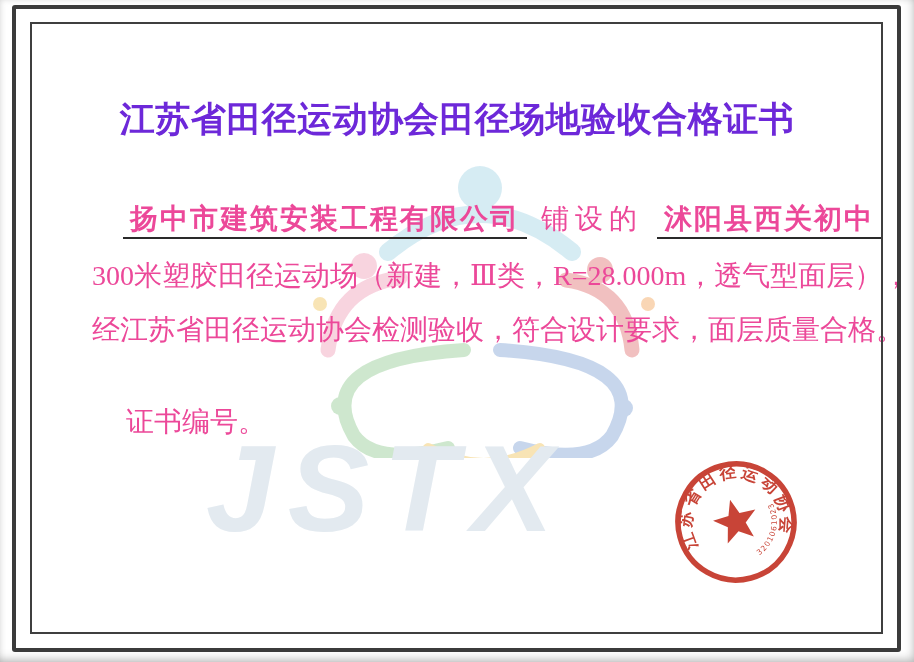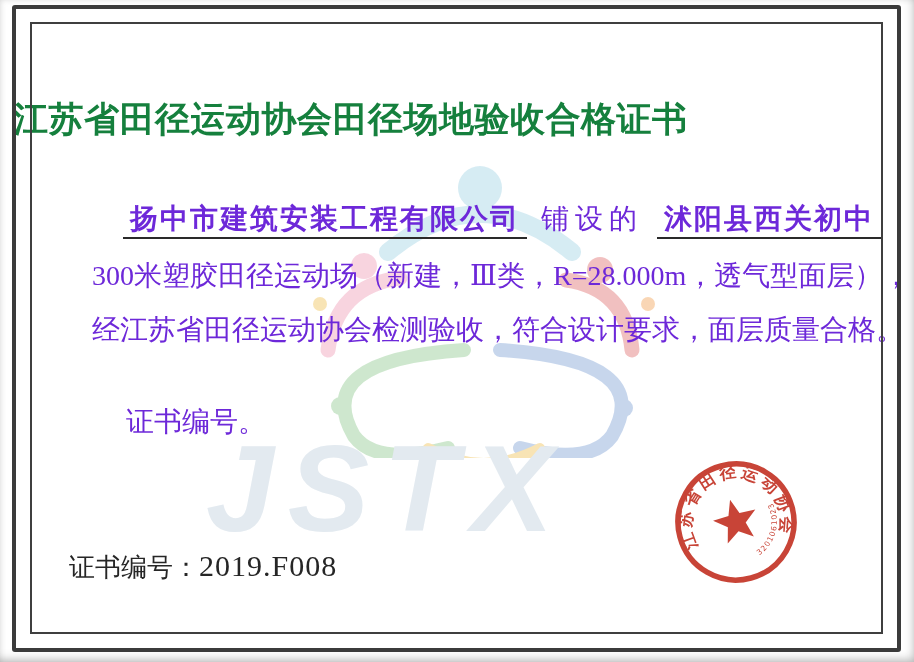--- a/index.html
+++ b/index.html
@@ -14,24 +14,24 @@
   .emblem{position:absolute;left:268px;top:148px;z-index:1;}
   .jstx{
     position:absolute;left:206px;top:428px;z-index:1;
     font-family:"Liberation Sans","DejaVu Sans",sans-serif;
     font-style:italic;font-weight:bold;font-size:122px;line-height:1;
     letter-spacing:14px;color:#e3eaf0;user-select:none;
   }
 
   .title{
     position:absolute;left:0;right:0;top:96px;z-index:2;
-    font-size:35px;font-weight:700;letter-spacing:0.5px;color:#15803d;padding-left:13px;
+    text-align:center;font-size:35px;font-weight:700;letter-spacing:0.5px;color:#6d28d9;
   }
 
-  .bodyline{position:absolute;left:92px;right:58px;z-index:2;font-size:28px;color:#6d28d9;white-space:nowrap;}
+  .bodyline{position:absolute;left:92px;right:58px;z-index:2;font-size:28px;color:#ec4899;white-space:nowrap;}
   .l1{top:200px;}
   .l2{top:257px;}
   .l3{top:311px;}
   .closing{top:403px;left:126px;}
   .indent{display:inline-block;width:31px;}
   .blank{border-bottom:2px solid #2a2a2a;padding:0 7px 3px 7px;font-weight:700;letter-spacing:2px;}
   .conn{margin:0 14px;letter-spacing:6px;}
 
   .certno{position:absolute;left:69px;top:549px;z-index:2;font-size:26px;}
   .certno .val{font-size:30px;letter-spacing:1px;}
@@ -70,21 +70,20 @@
 
   <div class="jstx">JSTX</div>
 
   <div class="title">江苏省田径运动协会田径场地验收合格证书</div>
 
   <div class="bodyline l1"><span class="indent"></span><span class="blank">扬中市建筑安装工程有限公司</span><span class="conn">铺设的</span><span class="blank">沭阳县西关初中</span></div>
   <div class="bodyline l2">300米塑胶田径运动场（新建，Ⅲ类，R=28.000m，透气型面层），</div>
   <div class="bodyline l3">经江苏省田径运动协会检测验收，符合设计要求，面层质量合格。</div>
   <div class="bodyline closing">证书编号。</div>
 
-  <div class="certno"><span>证书编号：</span><span class="val">2019.F008</span></div>
 
   <svg class="seal" width="140" height="144" viewBox="-70 -72 140 144" aria-hidden="true">
     <g transform="rotate(-15)" fill="none">
       <circle cx="0" cy="0" r="58" stroke="#c53a2c" stroke-width="5.5"></circle>
       <polygon fill="#c53a2c" stroke="none" points="0,-23 5.7,-7.85 21.87,-7.11 9.23,3 13.52,18.61 0,9.7 -13.52,18.61 -9.23,3 -21.87,-7.11 -5.7,-7.85"></polygon>
       <defs>
         <path id="seal-org-arc" d="M -42.3 16 A 45 45 0 1 1 42.3 16"></path>
         <path id="seal-serial-arc" d="M 12 39 A 41 41 0 0 0 40 -9"></path>
       </defs>
       <text font-size="16.5" fill="#c53a2c" letter-spacing="3.5" font-family="Liberation Serif, DejaVu Serif, serif" font-weight="700">

